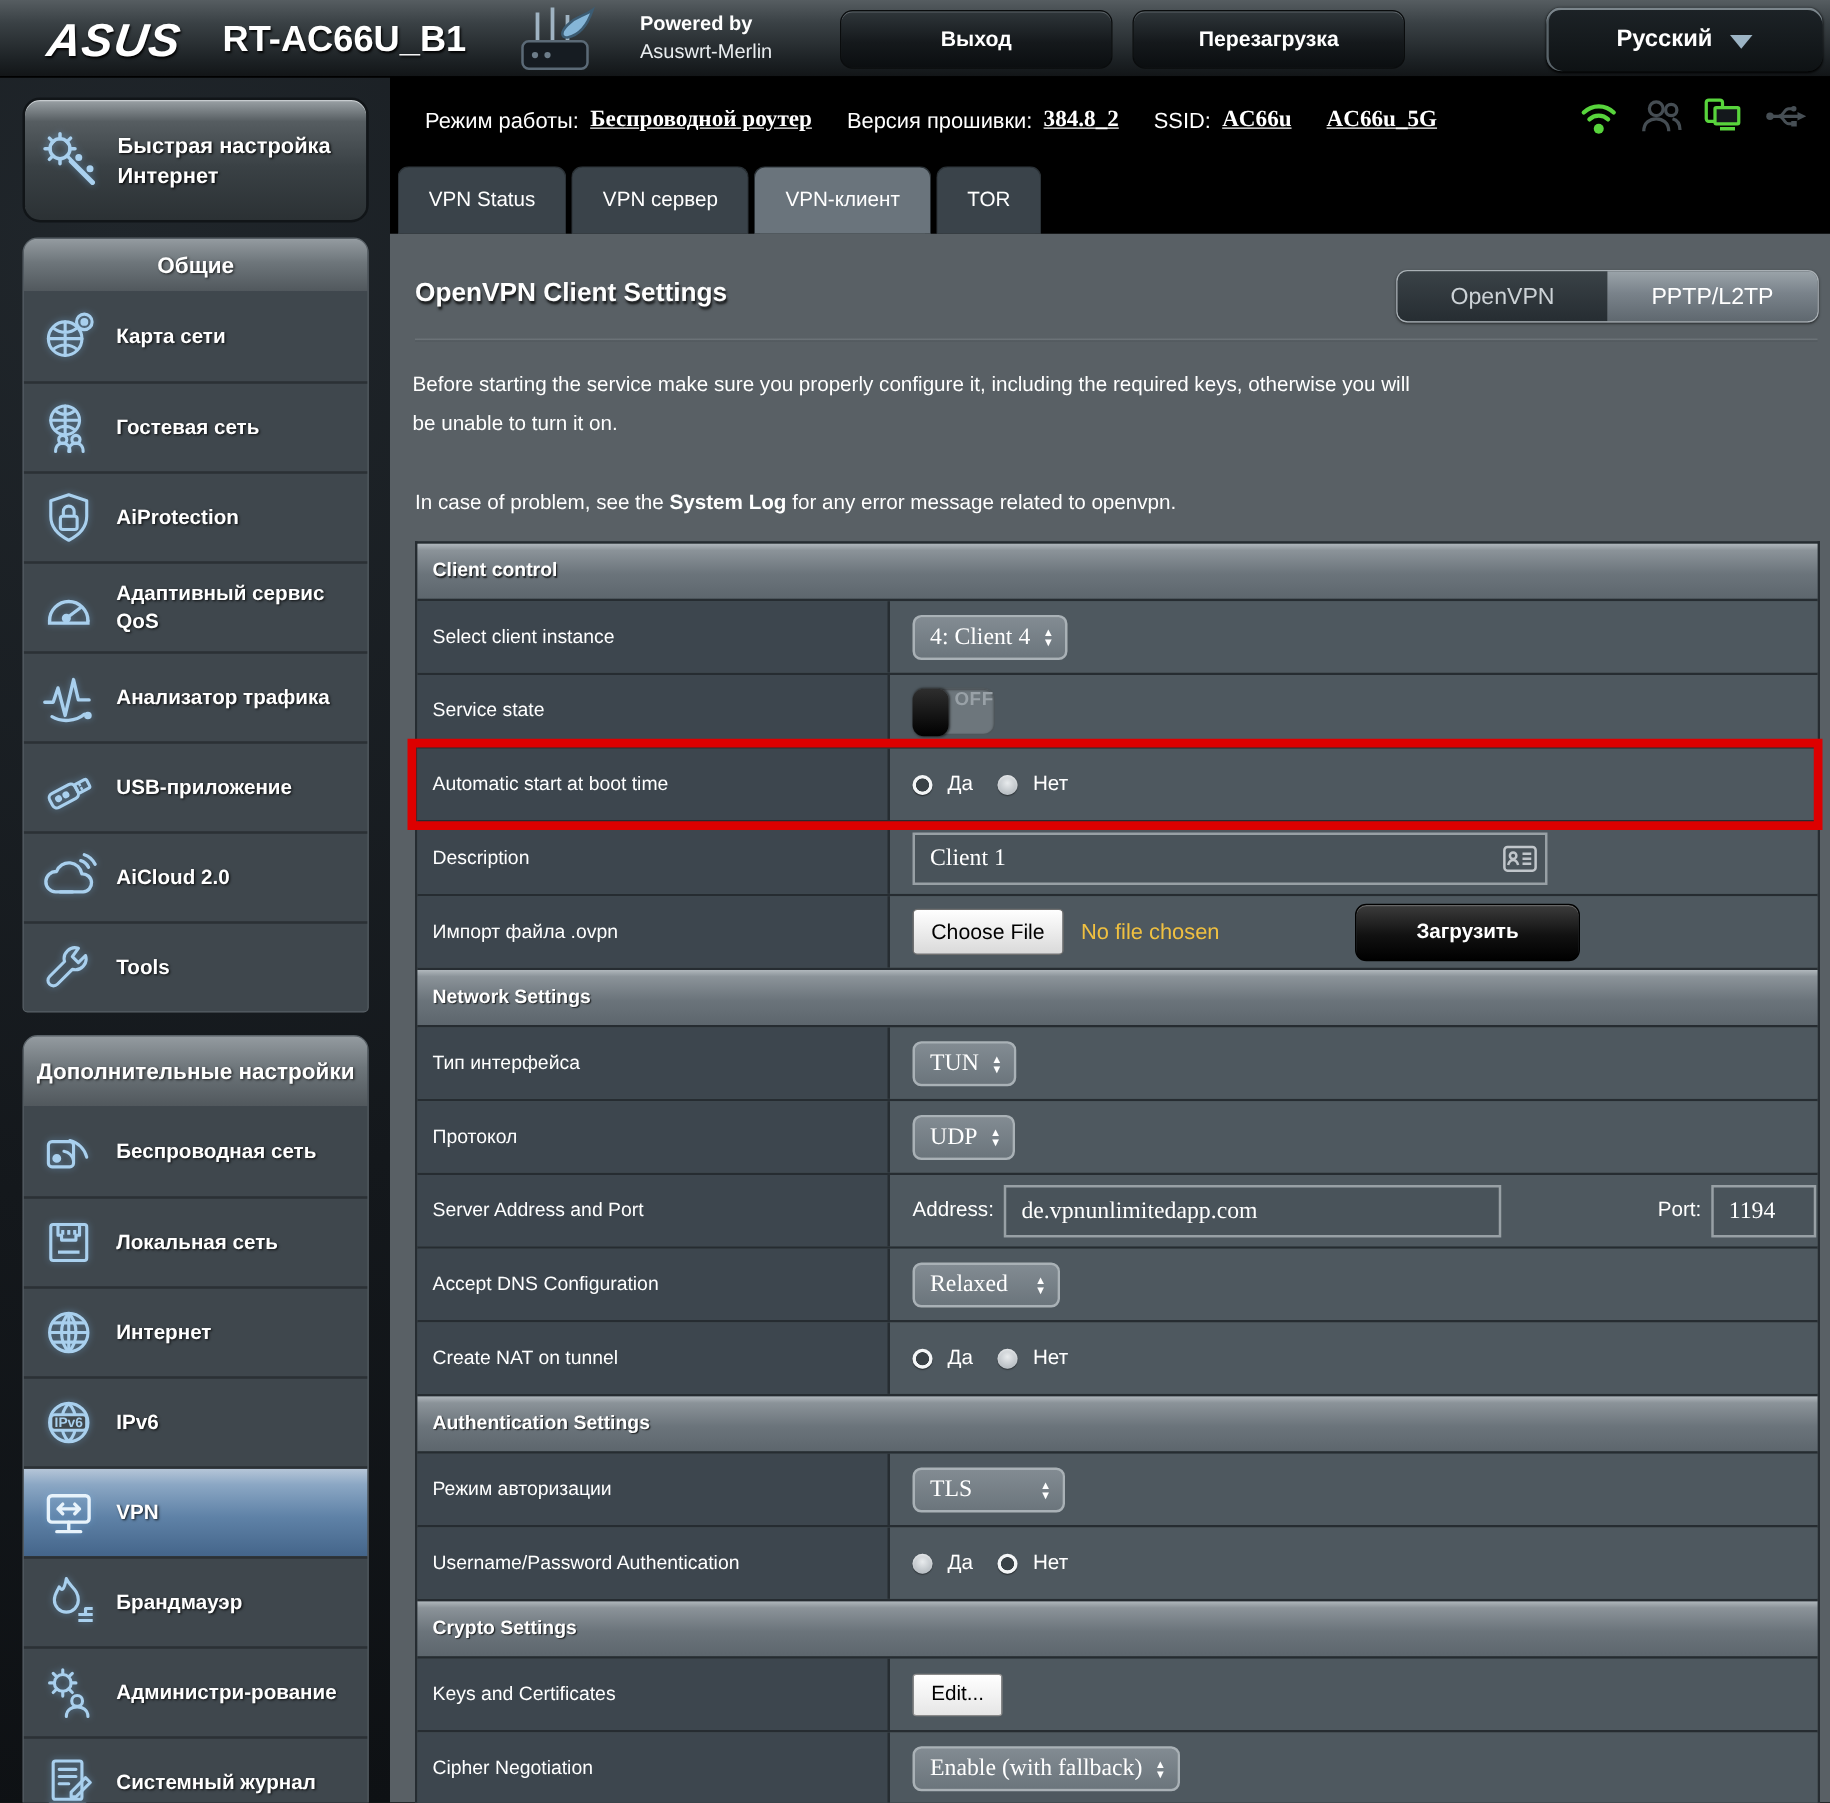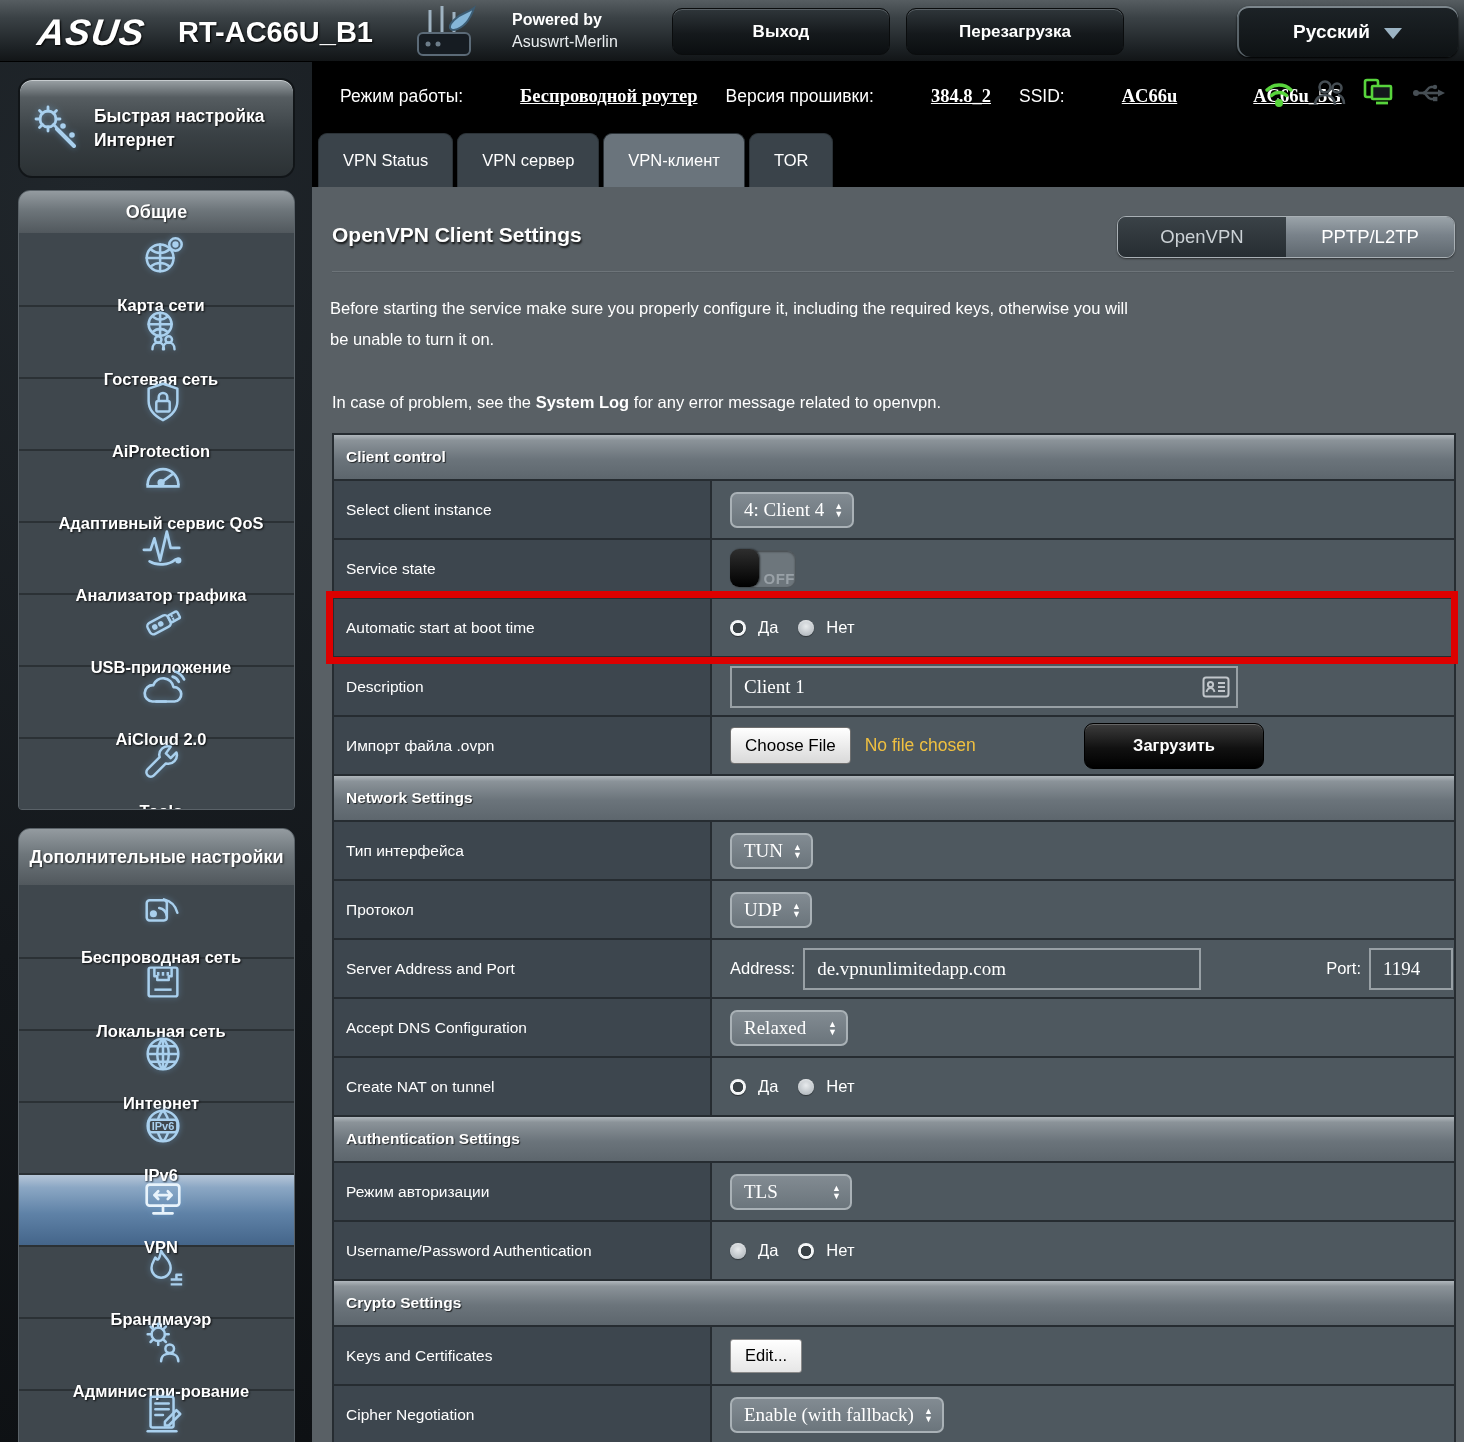--- a/index.html
+++ b/index.html
@@ -34,21 +34,21 @@
   .lang-arrow{ width:0; height:0; border-left:9px solid transparent; border-right:9px solid transparent;
     border-top:11px solid #9cb4c4; margin-top:4px;}
   
   .left-col{ position:absolute; left:0; top:62px; width:312px; bottom:0;
     background:radial-gradient(circle at 30% 10%, #20262b 0%, #14181c 60%, #0e1114 100%);}
   .info-bar{ position:absolute; left:312px; right:0; top:62px; height:68px; background:#000;}
   .info-items{ position:absolute; left:28px; top:0; height:68px; display:flex; align-items:center; gap:9px;
     font-size:17.5px; color:#fff; white-space:nowrap;}
   .info-items .lbl{ color:#fff; }
   .info-link{ font-family:"Liberation Serif", serif; font-weight:bold; font-size:18.5px;
-    text-decoration:underline; color:#fff; cursor:pointer;margin-left:48px;}
+    text-decoration:underline; color:#fff; cursor:pointer;}
   .info-gap{ width:10px; }
   .status-icons{ position:absolute; right:16px; top:15px; display:flex; gap:16px; align-items:center;}
   .status-icons svg{ display:block; cursor:pointer;}
   
   .tab-strip{ position:absolute; left:312px; right:0; top:130px; height:57px; background:#000;}
   .tabs{ position:absolute; left:6px; top:3px; display:flex; gap:4px; height:54px;}
   .tab{ height:54px; padding:0 24px; display:flex; align-items:center; font-size:16.5px; color:#fff;
     background:#3a434a; border-radius:9px 9px 0 0; cursor:pointer; border:1px solid #2b3237; border-bottom:none;}
   .tab.active{ background:#6a747c; }
   
@@ -82,21 +82,21 @@
     border:7px solid #dd0000; pointer-events:none; z-index:6;}
   
   .sel{ display:inline-flex; align-items:center; gap:10px; min-height:36px; padding:3px 9px 3px 12px;
     background:linear-gradient(180deg,#828b92 0%,#6b757c 100%);
     border:2px solid #a9b1b6; border-radius:7px; cursor:pointer;
     font-family:"Liberation Serif", serif; font-size:19px; color:#fff;}
   .sel.spread{ justify-content:space-between; }
   .spin{ display:flex; flex-direction:column; font-size:9px; line-height:8px; color:#fff;
     font-family:"Liberation Sans", sans-serif;}
   .toggle{ width:66px; height:38px; border-radius:9px; background:#6d767c; border:1px solid #4e565b;
-    display:flex; align-items:flex-end; cursor:pointer; box-shadow:inset 0 1px 2px rgba(0,0,0,.4);}
+    display:flex; align-items:flex-start; cursor:pointer; box-shadow:inset 0 1px 2px rgba(0,0,0,.4);}
   .knob{ width:34px; height:38px; border-radius:9px; margin-left:-1px;
     background:linear-gradient(180deg,#2e2e2e 0%,#000 100%); box-shadow:1px 0 2px rgba(0,0,0,.6);}
   .toggle .off-lbl{ color:#99a1a7; font-weight:bold; font-size:15px; margin-left:5px; letter-spacing:.5px;}
   .radio-group{ display:flex; align-items:center; gap:12px; font-size:16.5px;}
   .radio{ width:16px; height:16px; border-radius:50%; display:inline-block; cursor:pointer;
     background:radial-gradient(circle at 50% 40%, #e8ebed 0%, #b9bfc4 70%, #9aa1a6 100%);
     box-shadow:inset 0 1px 2px rgba(255,255,255,.6), 0 1px 1px rgba(0,0,0,.4);}
   .radio.checked{ background:radial-gradient(circle, #394146 0 5px, #f4f6f7 5.5px 100%);
     box-shadow:0 1px 1px rgba(0,0,0,.5);}
   .radio-lbl{ margin-right:8px; }
@@ -124,21 +124,21 @@
     background:linear-gradient(180deg,#9ba2a6 0%,#565d61 18%,#3a4145 55%,#2b3134 100%);
     box-shadow:inset 0 1px 0 #c6cbce; display:flex; align-items:center; gap:12px; padding:0 10px; cursor:pointer;}
   .qs-label{ font-size:17.5px; font-weight:bold; line-height:24px; text-shadow:1px 1px 2px #000;}
   .sb-group{ margin-top:12px; border:1px solid #5a6268; border-radius:12px 12px 4px 4px; overflow:hidden;
     background:#3f474d;}
   .sb-group.second{ margin-top:18px; }
   .sb-hdr{ background:linear-gradient(180deg,#949ba0 0%,#6e767b 45%,#51585d 100%);
     display:flex; align-items:center; justify-content:center; text-align:center;
     font-size:18px; font-weight:bold; color:#fff; text-shadow:1px 1px 2px rgba(0,0,0,.7); padding:7px 6px; min-height:42px; line-height:23px;}
   .sb-item{ height:72px; display:flex; align-items:center; gap:15px; padding-left:13px;
-    background:#3f474d; border-top:2px solid #2b3135; cursor:pointer;flex-direction:column;}
+    background:#3f474d; border-top:2px solid #2b3135; cursor:pointer;}
   .sb-item.active{ background:linear-gradient(180deg,#b6c6d8 0%,#8ba7c4 18%,#5f82a7 55%,#44658a 100%);}
   .sb-item .lbl{ font-size:16.5px; font-weight:bold; line-height:22px; text-shadow:1px 1px 2px rgba(0,0,0,.8); padding-right:4px;}
   .sb-icon{ flex:0 0 46px; display:flex; justify-content:center;}
   .sb-icon svg{ filter:drop-shadow(0 0 3px rgba(120,180,230,.45));}
 </style>
 </head>
 <body>
 
 <div class="top-banner">
   <div class="asus-logo">ASUS</div>

